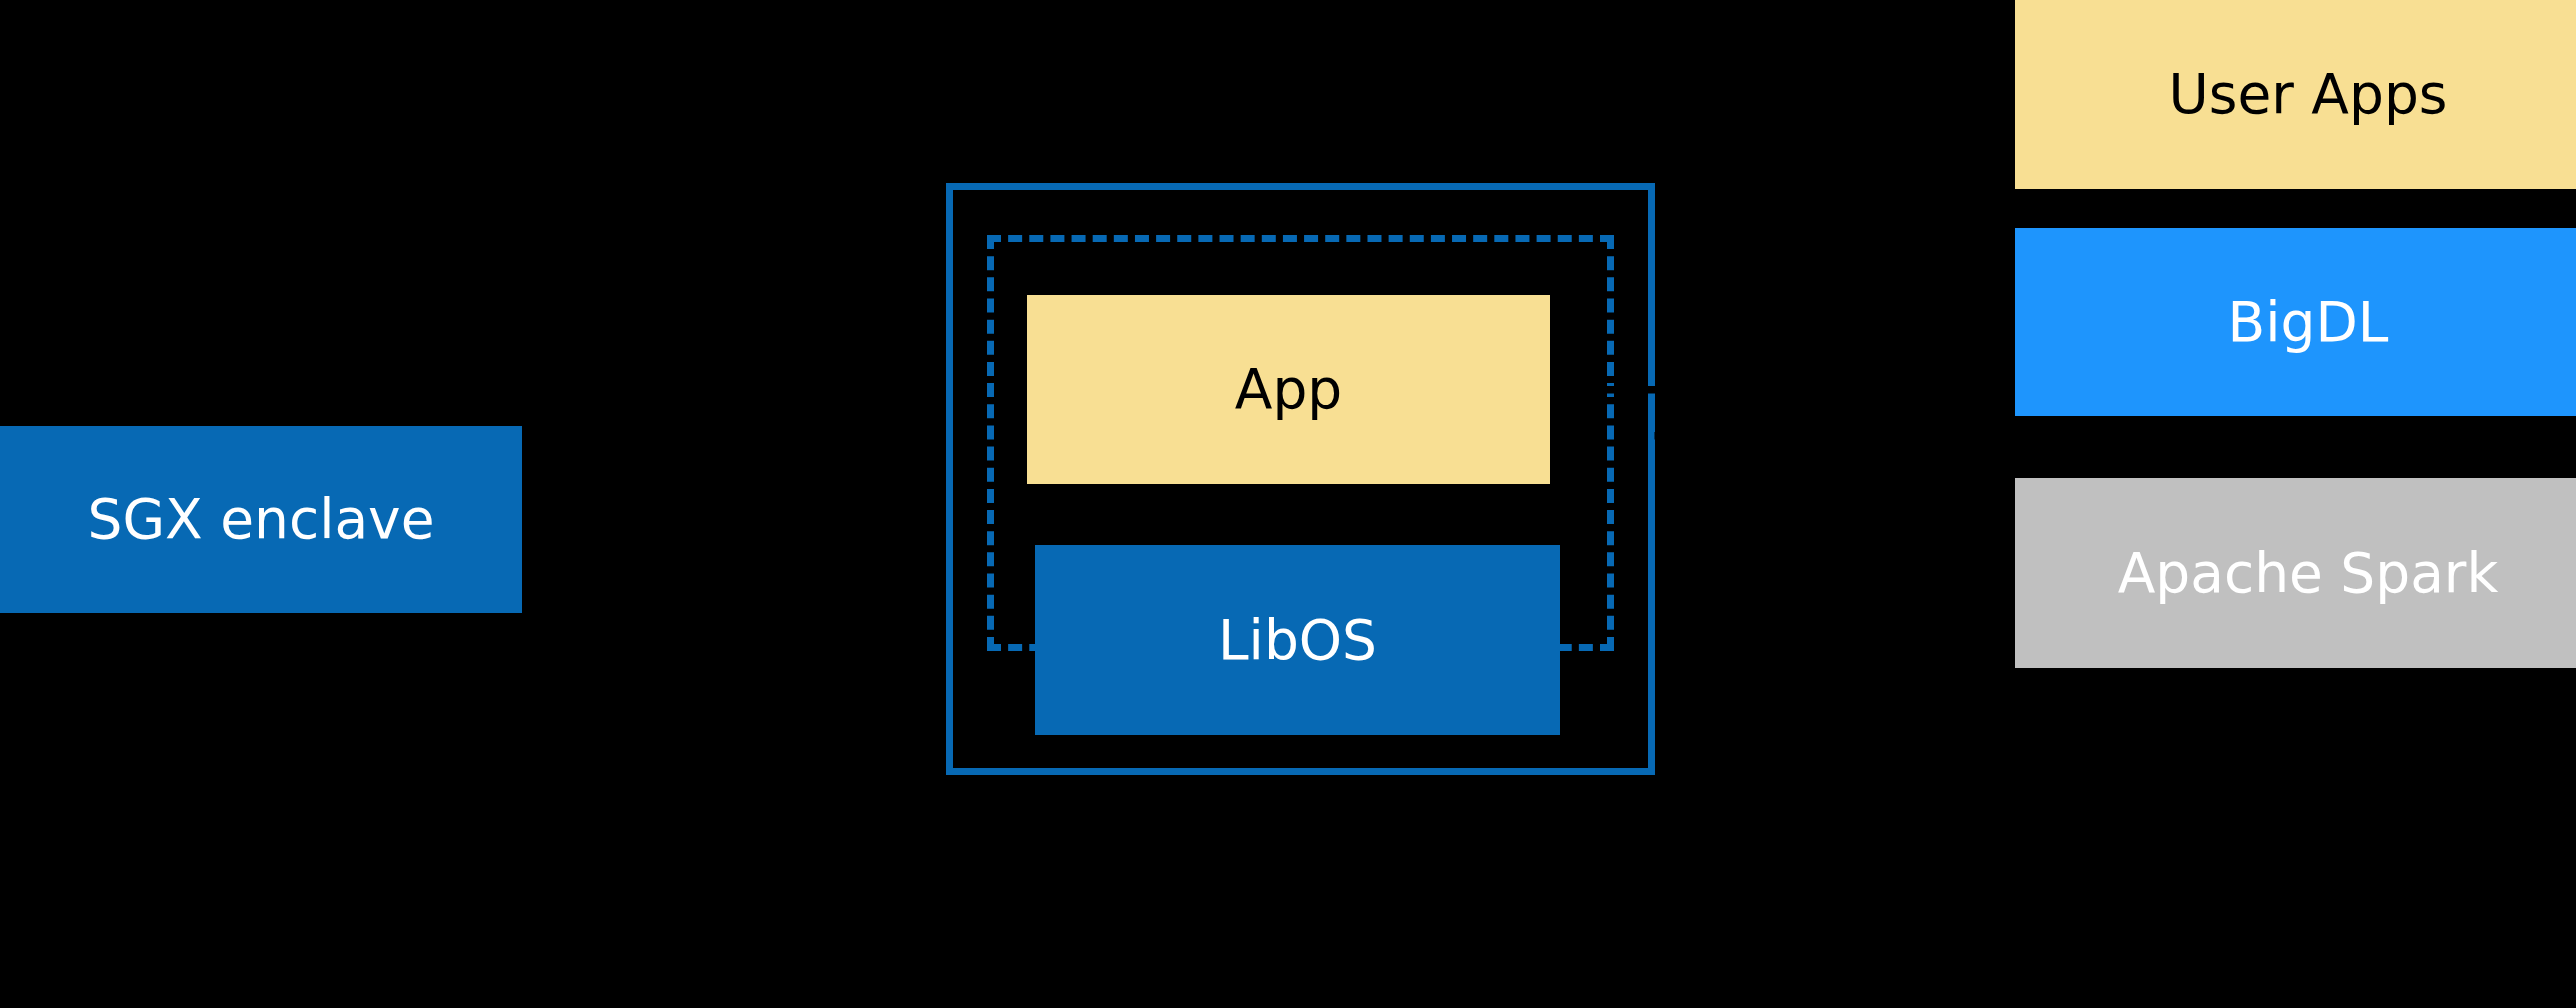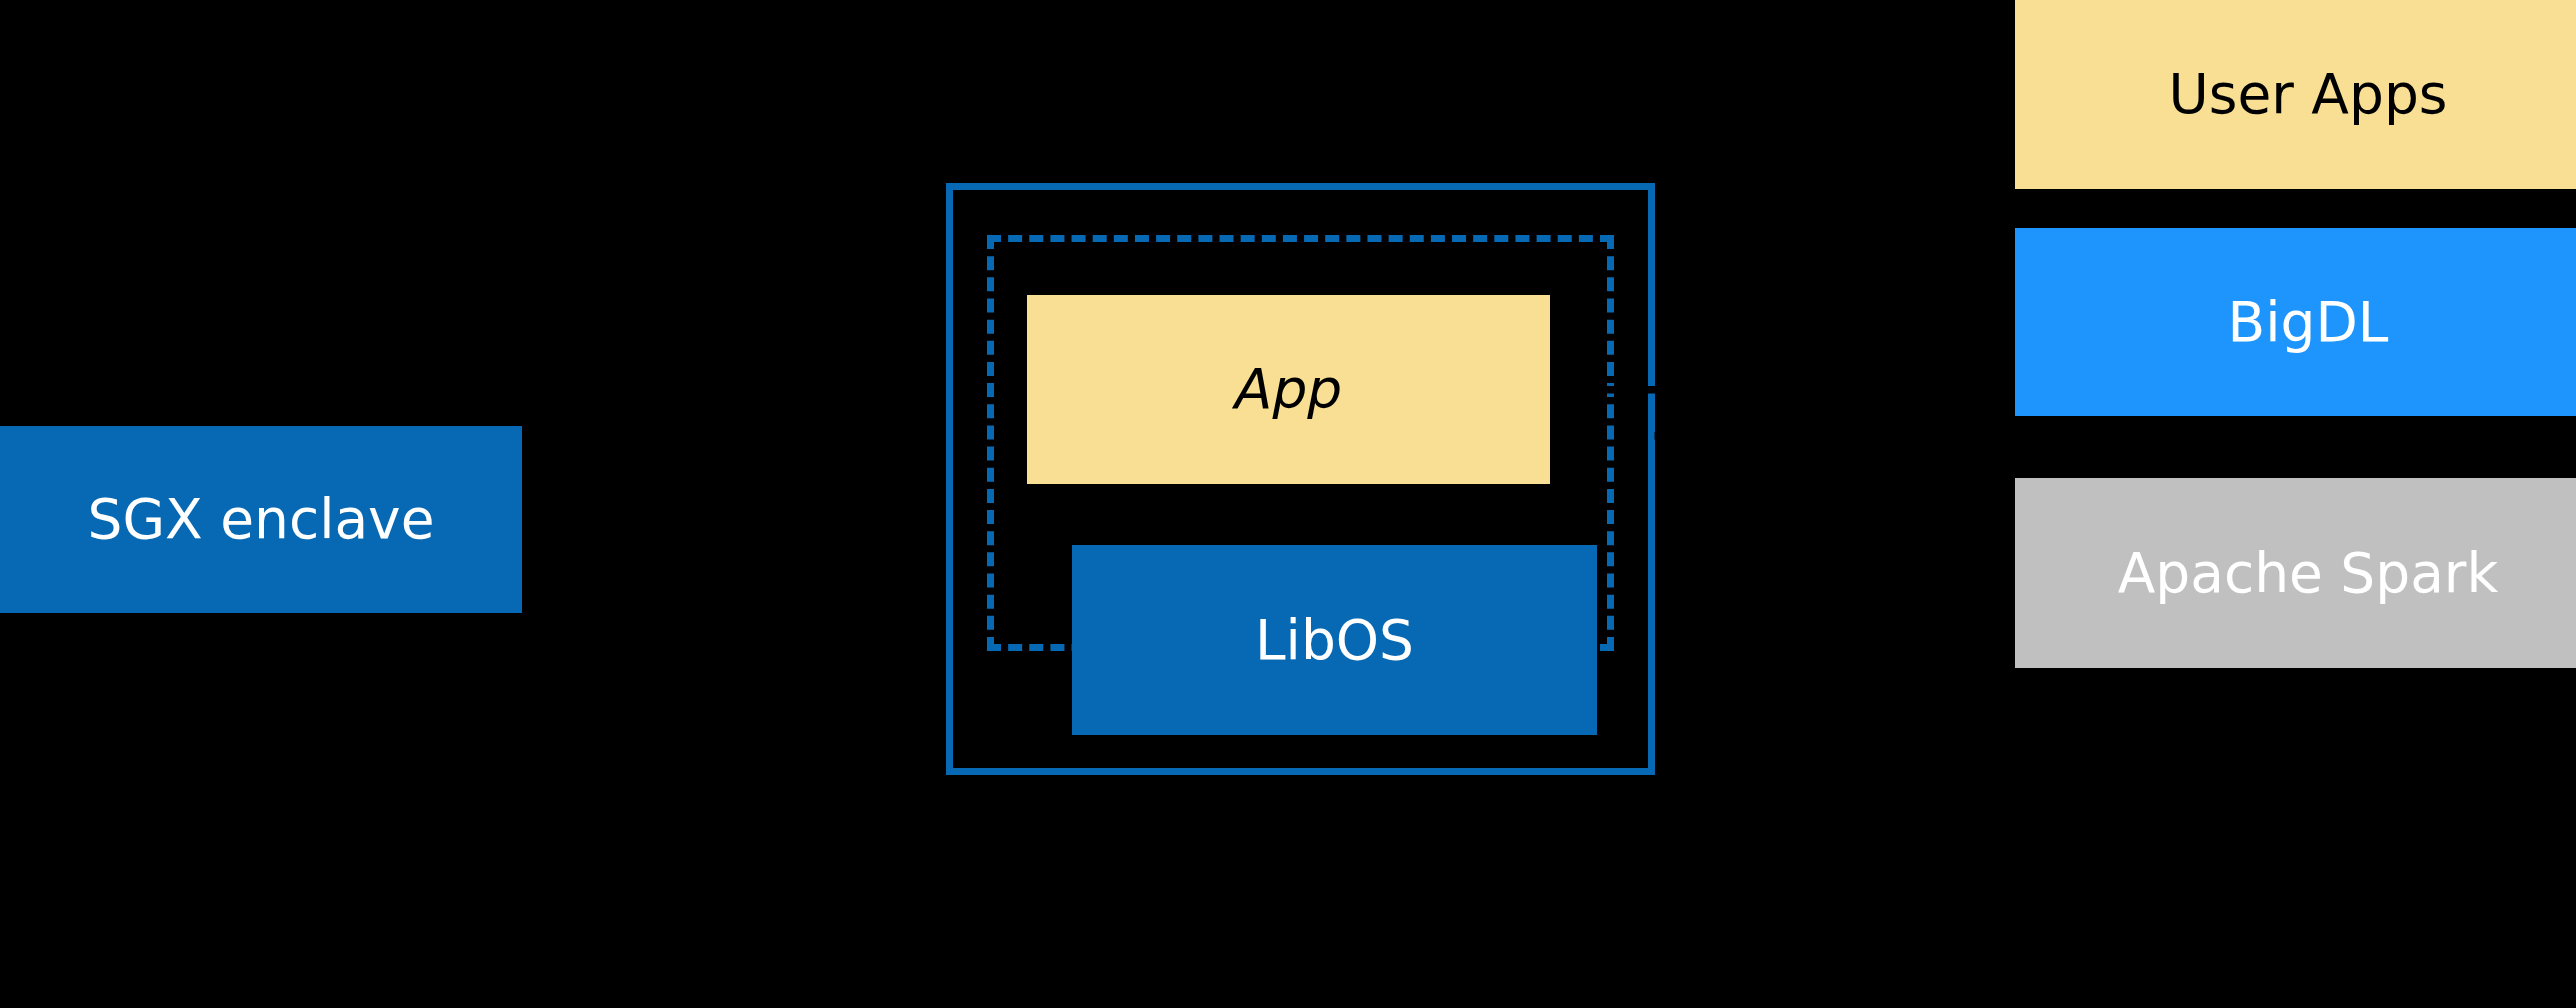--- a/index.html
+++ b/index.html
@@ -47,32 +47,30 @@
   #sgx-enclave-box .label { padding-left: 25px; }
 
   #app-box {
     left: 1027px;
     top: 295px;
     width: 523px;
     height: 189px;
     background: #F8DF93;
     color: #000000;
     font-size: 55px;
-    font-style: italic;
   }
 
   #libos-box {
     left: 1035px;
     top: 545px;
     width: 525px;
     height: 190px;
     background: #0769B4;
     color: #FFFFFF;
     font-size: 55px;
-    margin-left: 37px;
   }
 
   #os-box {
     left: 950px;
     top: 817px;
     width: 702px;
     height: 192px;
     background: #A6A6A6;
     color: #FFFFFF;
     font-size: 55px;

